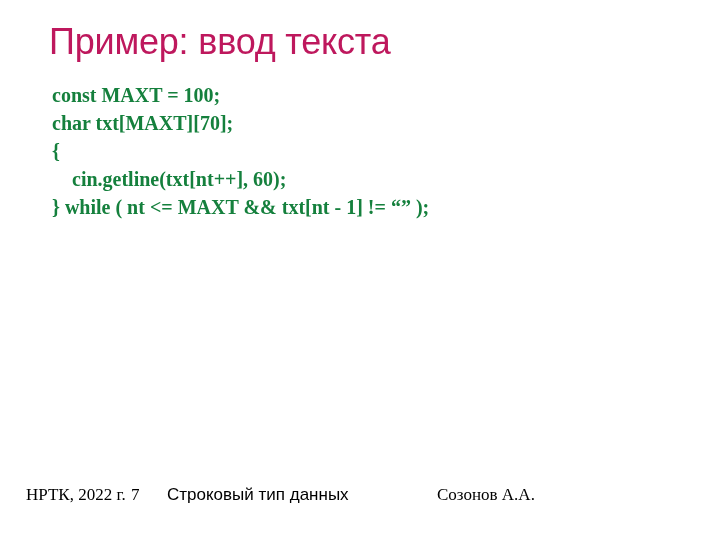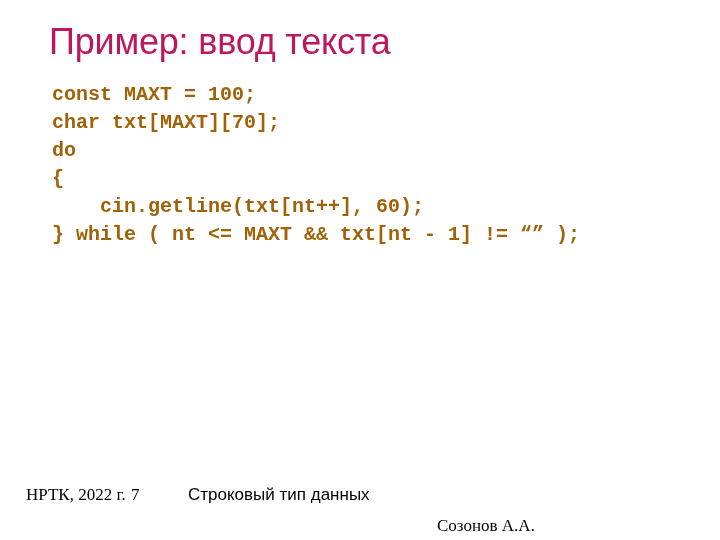--- a/index.html
+++ b/index.html
@@ -33,26 +33,26 @@
   }
 
   
   #code-block {
     position: absolute;
     left: 52px;
     top: 81px;
     width: 640px;
   }
   .code-line {
-    font-family: Liberation Mono, monospace;
+    font-family: Liberation Serif, serif;
     font-size: 20px;
     font-weight: 700;
     line-height: 28px;
     height: 28px;
-    color: #a16207;
+    color: #15803d;
     white-space: pre;
     letter-spacing: 0px;
   }
 
   
   #footer {
     position: absolute;
     left: 0;
     top: 484px;
     width: 596px;
@@ -71,34 +71,33 @@
     position: absolute;
     font-family: "Liberation Sans", sans-serif;
     font-size: 17px;
     font-weight: 400;
     line-height: 22px;
     color: #000000;
     white-space: nowrap;
   }
   #footer-org   { left: 26px; top: 0; }
   #footer-page  { left: 131px; top: 0; }
-  #footer-topic { left: 167px; top: 0; margin-left: 21px; }
-  #footer-author{ left: 437px; top: 0; margin-top: 31px; }
+  #footer-topic { left: 167px; top: 0; }
+  #footer-author{ left: 437px; top: 0; }
 </style>
 </head>
 <body>
 
 <div id="slide">
 
   <div id="slide-title">Пример: ввод текста</div>
 
   <div id="code-block">
     <div class="code-line">const MAXT = 100;</div>
     <div class="code-line">char txt[MAXT][70];</div>
-    <div class="code-line">do</div>
     <div class="code-line">{</div>
     <div class="code-line">    cin.getline(txt[nt++], 60);</div>
     <div class="code-line">} while ( nt &lt;= MAXT &amp;&amp; txt[nt - 1] != “” );</div>
   </div>
 
   <div id="footer">
     <div id="footer-org" class="footer-serif">НРТК, 2022 г.</div>
     <div id="footer-page" class="footer-serif">7</div>
     <div id="footer-topic" class="footer-sans">Строковый тип данных</div>
     <div id="footer-author" class="footer-serif">Созонов А.А.</div>

